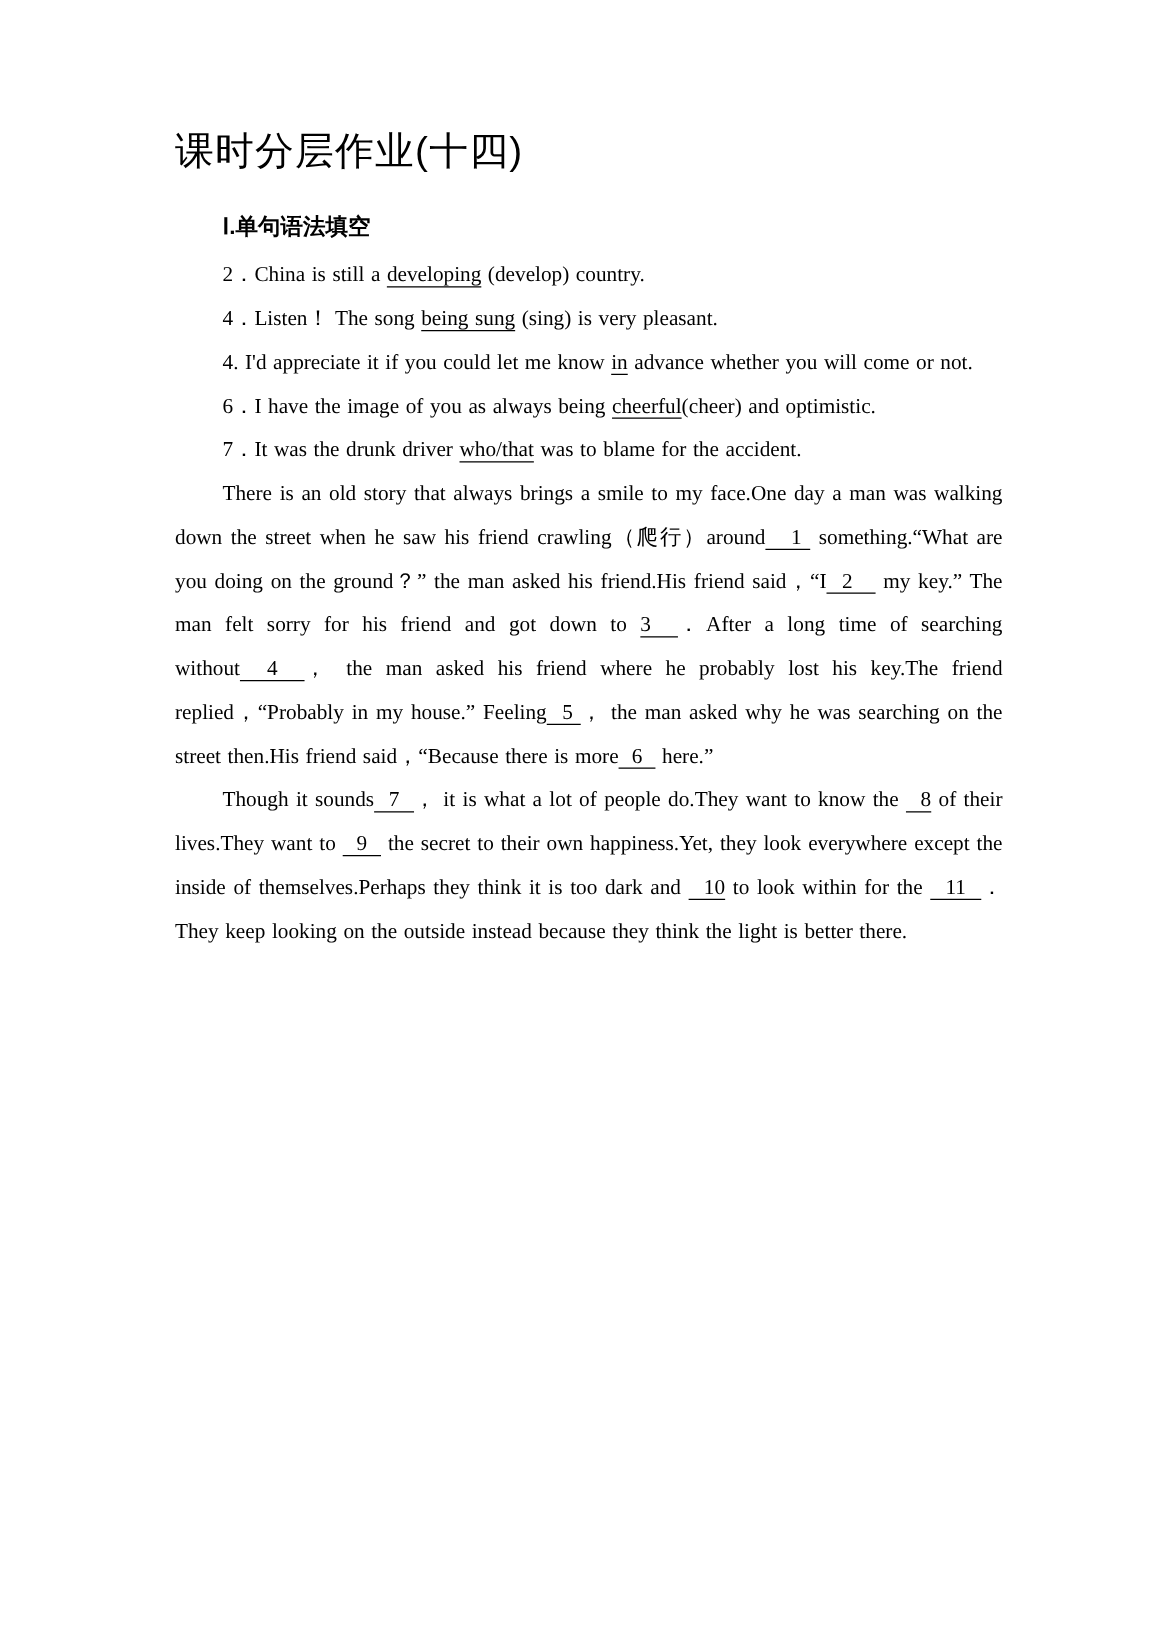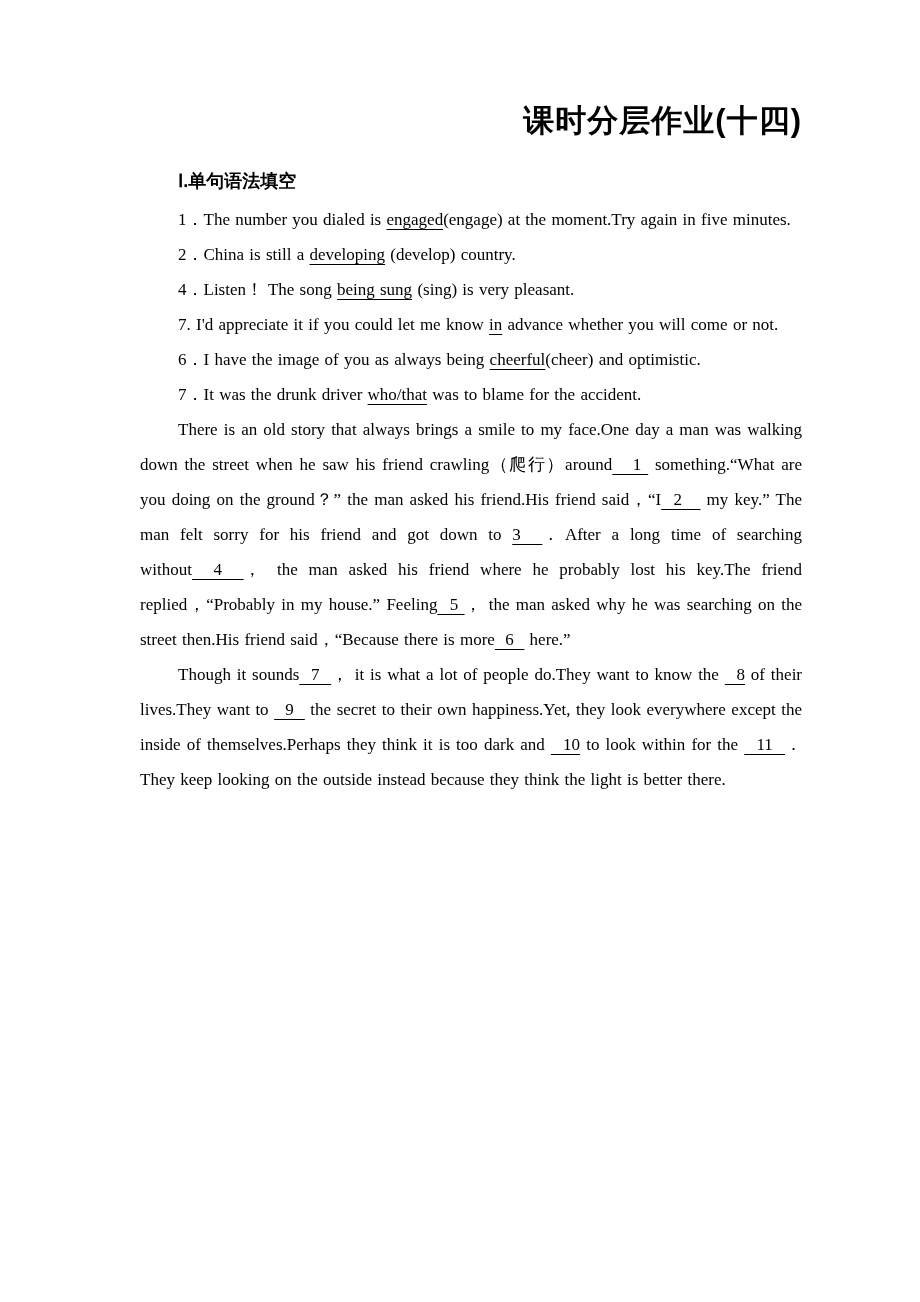--- a/index.html
+++ b/index.html
@@ -14,23 +14,23 @@
     margin: 0 auto;
     background: #ffffff;
     color: #000000;
     padding: 100px 118px 0 140px;
     font-family: "Liberation Serif", "DejaVu Serif", serif;
     font-size: 17px;
     overflow: hidden;
   }
   .title {
     font-family: "Liberation Sans", "DejaVu Sans", sans-serif;
-    font-weight: 700;
+    font-weight: 400;
     font-size: 31px;
-    text-align: right;
+    text-align: left;
     margin: 0 0 24px 0;
     letter-spacing: 1px;
   }
   .section-heading {
     font-family: Liberation Sans, sans-serif;
     font-weight: 700;
     font-size: 18px;
     margin: 12px 0 6px 38px;
     line-height: 30px;
   }
@@ -48,24 +48,23 @@
 </style>
 </head>
 <body>
 
 <div class="page">
 
   <h1 class="title">课时分层作业(十四)</h1>
 
   <h2 class="section-heading">Ⅰ.单句语法填空</h2>
 
-  <p class="item"><span>1．The number you dialed is </span><span class="u">engaged</span><span>(engage) at the moment.Try again in five minutes.</span></p>
   <p class="item"><span>2．China is still a </span><span class="u">developing</span><span> (develop) country.</span></p>
   <p class="item"><span>4．Listen！ The song </span><span class="u">being sung</span><span> (sing) is very pleasant.</span></p>
-  <p class="item"><span>7. I'd appreciate it if you could let me know </span><span class="u">in</span><span> advance whether you will come or not.</span></p>
+  <p class="item"><span>4. I'd appreciate it if you could let me know </span><span class="u">in</span><span> advance whether you will come or not.</span></p>
   <p class="item"><span>6．I have the image of you as always being </span><span class="u">cheerful</span><span>(cheer) and optimistic.</span></p>
   <p class="item"><span>7．It was the drunk driver </span><span class="u">who/that</span><span> was to blame for the accident.</span></p>
 
 
   <p class="para"><span>There is an old story that always brings a smile to my face.One day a man was walking down the street when he saw his friend crawling（爬行）around</span><span class="u">&nbsp;&nbsp;&nbsp;1&nbsp;</span><span> something.“What are you doing on the ground？” the man asked his friend.His friend said，“I</span><span class="u">&nbsp;&nbsp;2&nbsp;&nbsp;&nbsp;</span><span> my key.” The man felt sorry for his friend and got down to </span><span class="u">3&nbsp;&nbsp;</span><span>．After a long time of searching without</span><span class="u">&nbsp;&nbsp;4&nbsp;&nbsp;</span><span>， the man asked his friend where he probably lost his key.The friend replied，“Probably in my house.” Feeling</span><span class="u">&nbsp;&nbsp;5&nbsp;</span><span>， the man asked why he was searching on the street then.His friend said，“Because there is more</span><span class="u">&nbsp;&nbsp;6&nbsp;&nbsp;</span><span> here.”</span></p>
   <p class="para"><span>Though it sounds</span><span class="u">&nbsp;&nbsp;7&nbsp;&nbsp;</span><span>， it is what a lot of people do.They want to know the </span><span class="u">&nbsp;&nbsp;8</span><span> of their lives.They want to </span><span class="u">&nbsp;&nbsp;9&nbsp;&nbsp;</span><span> the secret to their own happiness.Yet, they look everywhere except the inside of themselves.Perhaps they think it is too dark and </span><span class="u">&nbsp;&nbsp;10</span><span> to look within for the </span><span class="u">&nbsp;&nbsp;11&nbsp;&nbsp;</span><span>．They keep looking on the outside instead because they think the light is better there.</span></p>
 
 </div>
 
 </body></html>

